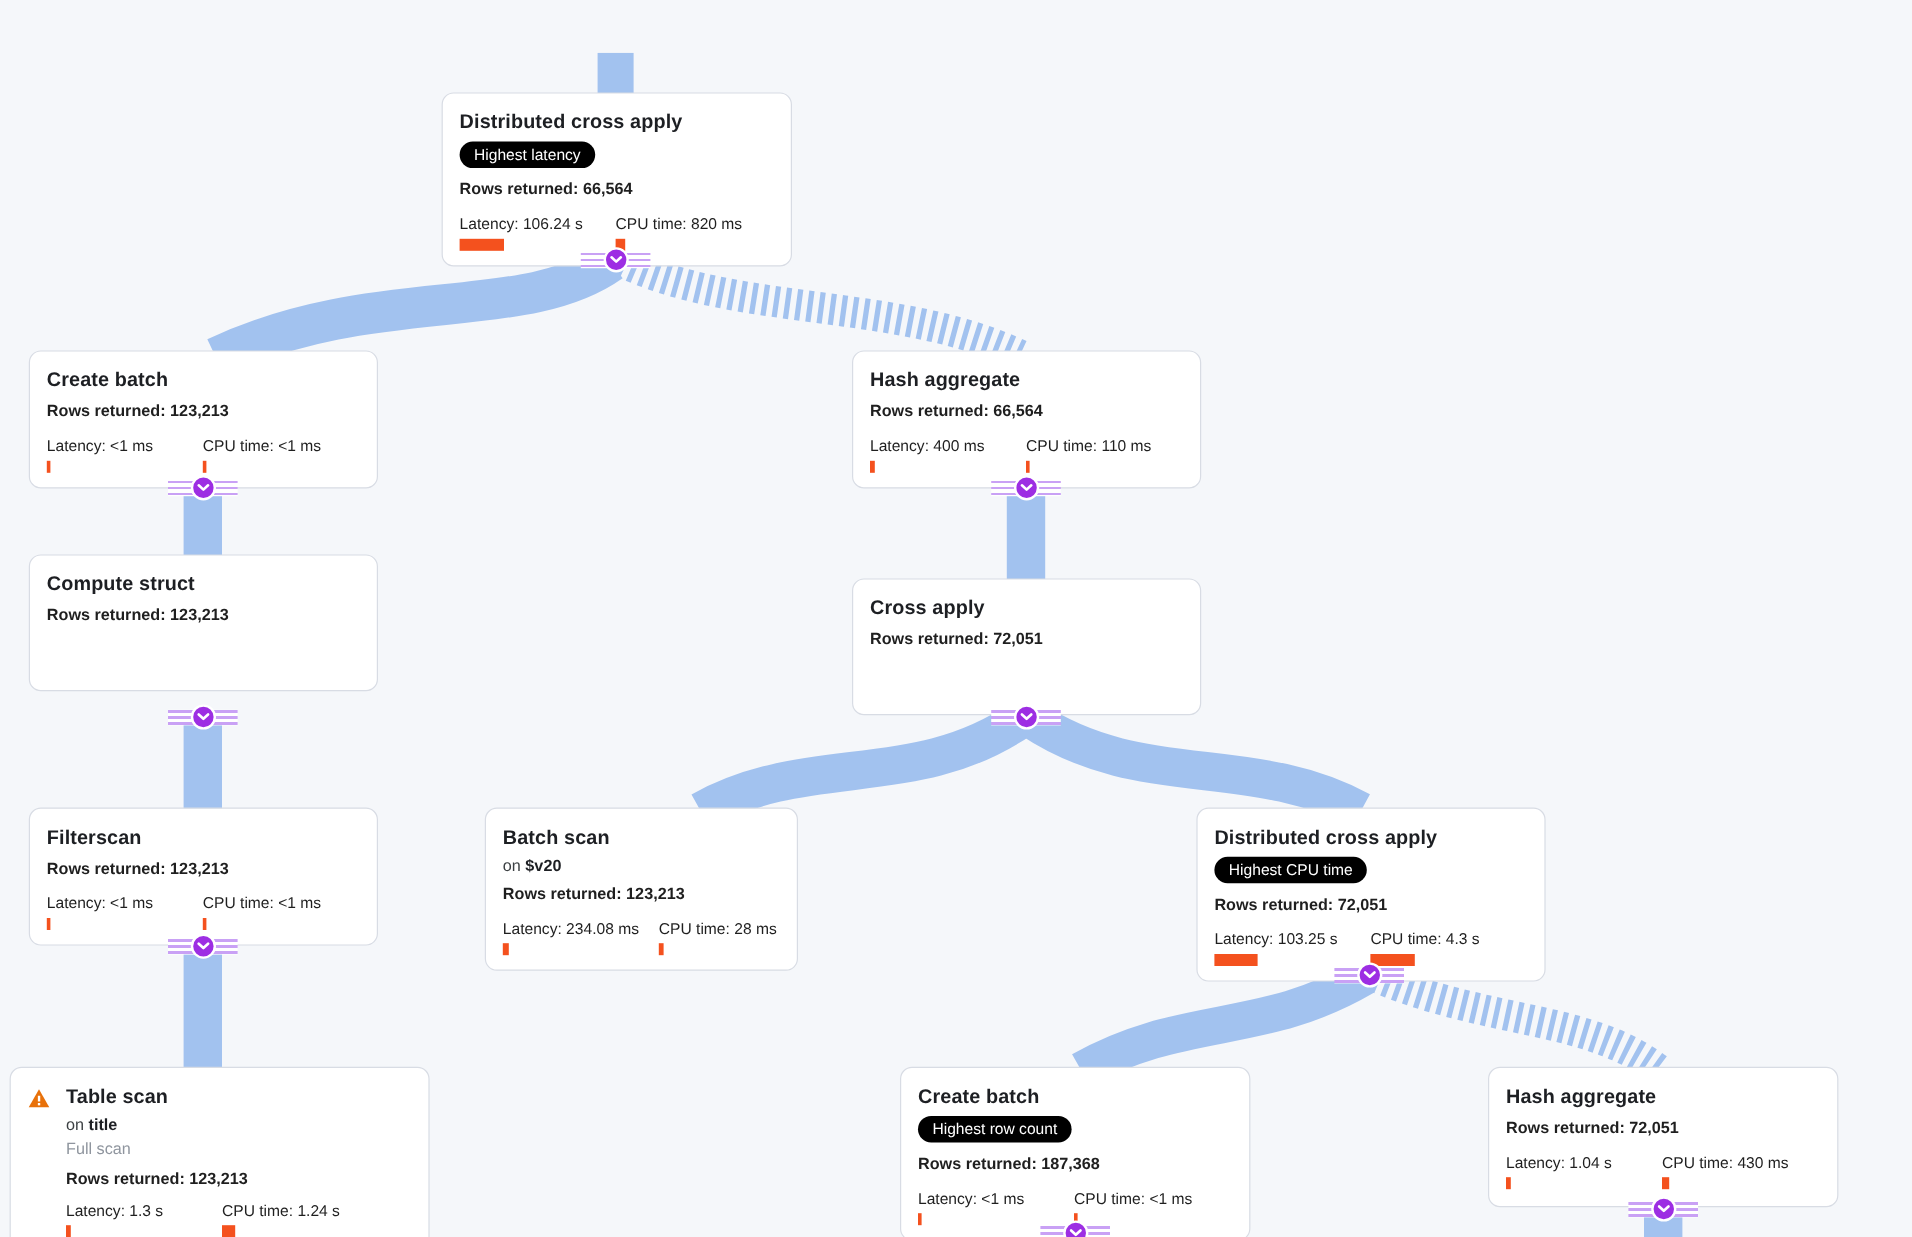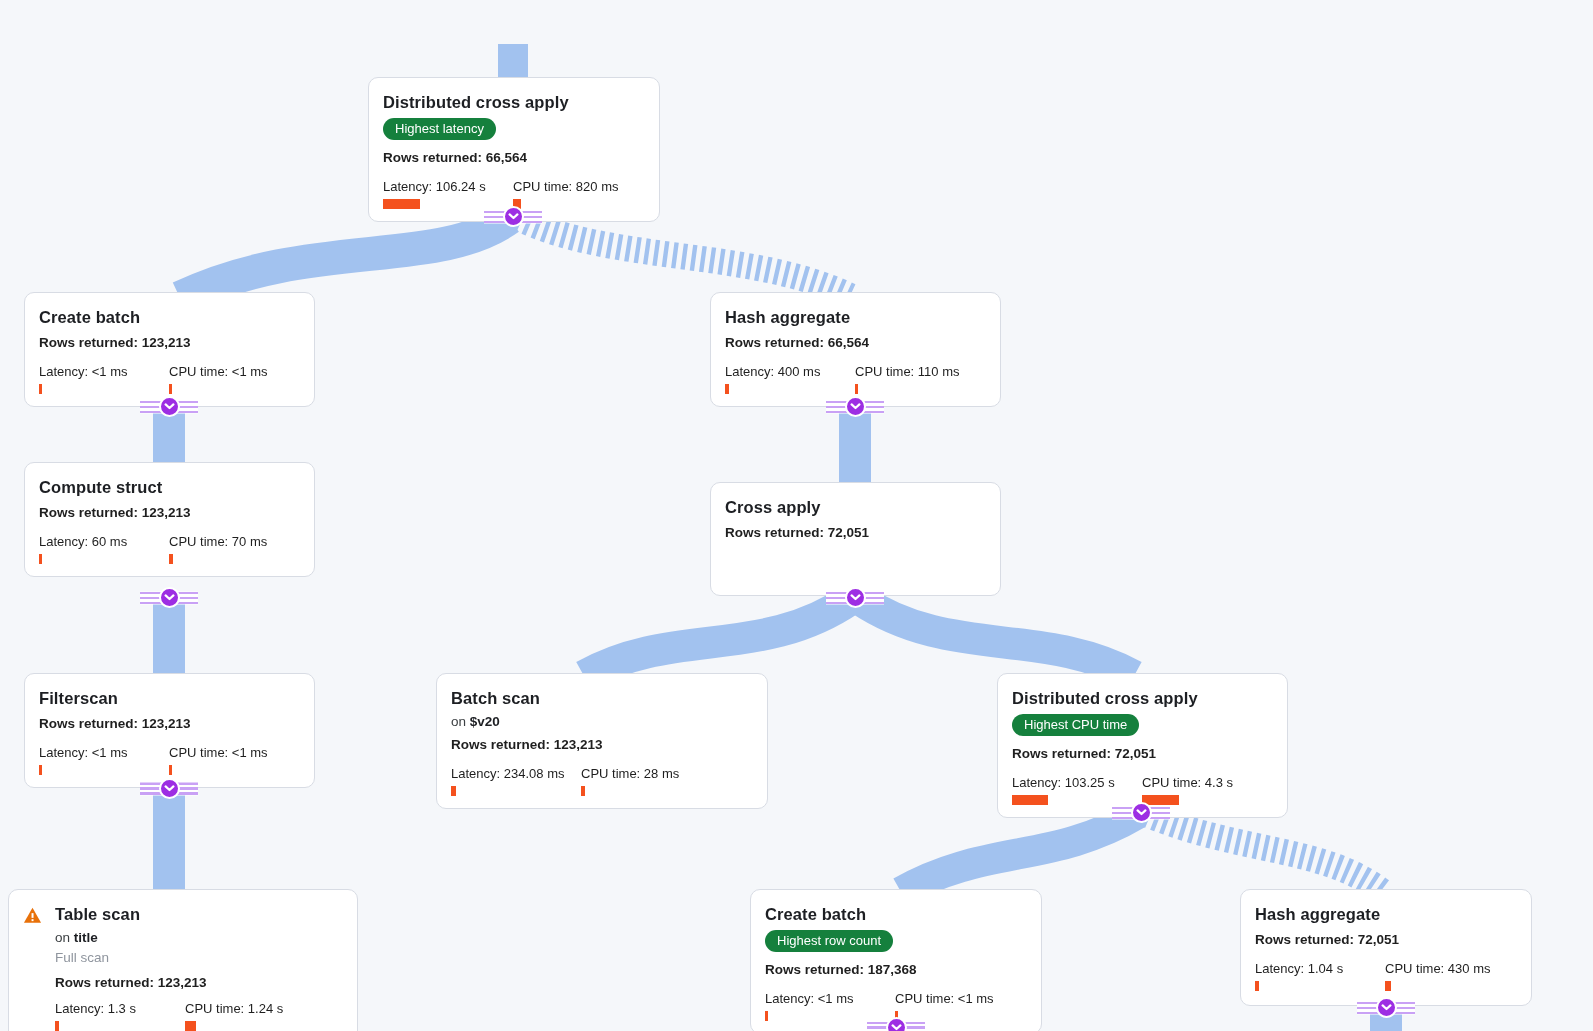--- a/index.html
+++ b/index.html
@@ -29,21 +29,21 @@
   .node-title{
     font-size:16.5px;
     font-weight:600;
     line-height:23px;
     letter-spacing:.1px;
     color:#1d1f23;
     white-space:nowrap;
   }
   .badge{
     display:inline-block;
-    background:#15803d;
+    background:#000000;
     color:#ffffff;
     font-size:13px;
     font-weight:500;
     line-height:16px;
     padding:3px 12px;
     border-radius:12px;
     margin:4px 0 4px 0;
     white-space:nowrap;
   }
   .node-on{
@@ -167,30 +167,20 @@
       <div class="metric">
           <div class="metric-label">CPU time: 110 ms</div>
           <div class="bar" style="width:3px"></div>
         </div>
     </div>
   </div>
 
   <div class="node" style="left:24px;top:418px;width:291px;min-height:114px">
     <div class="node-title">Compute struct</div>
     <div class="node-rows">Rows returned: 123,213</div>
-    <div class="metrics">
-      <div class="metric">
-          <div class="metric-label">Latency: 60 ms</div>
-          <div class="bar" style="width:3px"></div>
-        </div>
-      <div class="metric">
-          <div class="metric-label">CPU time: 70 ms</div>
-          <div class="bar" style="width:4px"></div>
-        </div>
-    </div>
   </div>
 
   <div class="node" style="left:710px;top:438px;width:291px;min-height:114px">
     <div class="node-title">Cross apply</div>
     <div class="node-rows">Rows returned: 72,051</div>
   </div>
 
   <div class="node" style="left:24px;top:629px;width:291px;min-height:114px">
     <div class="node-title">Filterscan</div>
     <div class="node-rows">Rows returned: 123,213</div>
@@ -199,21 +189,21 @@
           <div class="metric-label">Latency: &lt;1 ms</div>
           <div class="bar" style="width:3px"></div>
         </div>
       <div class="metric">
           <div class="metric-label">CPU time: &lt;1 ms</div>
           <div class="bar" style="width:3px"></div>
         </div>
     </div>
   </div>
 
-  <div class="node" style="left:436px;top:629px;width:332px;min-height:136px">
+  <div class="node" style="left:404px;top:629px;width:261px;min-height:136px">
     <div class="node-title">Batch scan</div>
     <div class="node-on"><span>on</span> <span class="on-target">$v20</span></div>
     <div class="node-rows">Rows returned: 123,213</div>
     <div class="metrics">
       <div class="metric">
           <div class="metric-label">Latency: 234.08 ms</div>
           <div class="bar" style="width:5px"></div>
         </div>
       <div class="metric">
           <div class="metric-label">CPU time: 28 ms</div>

